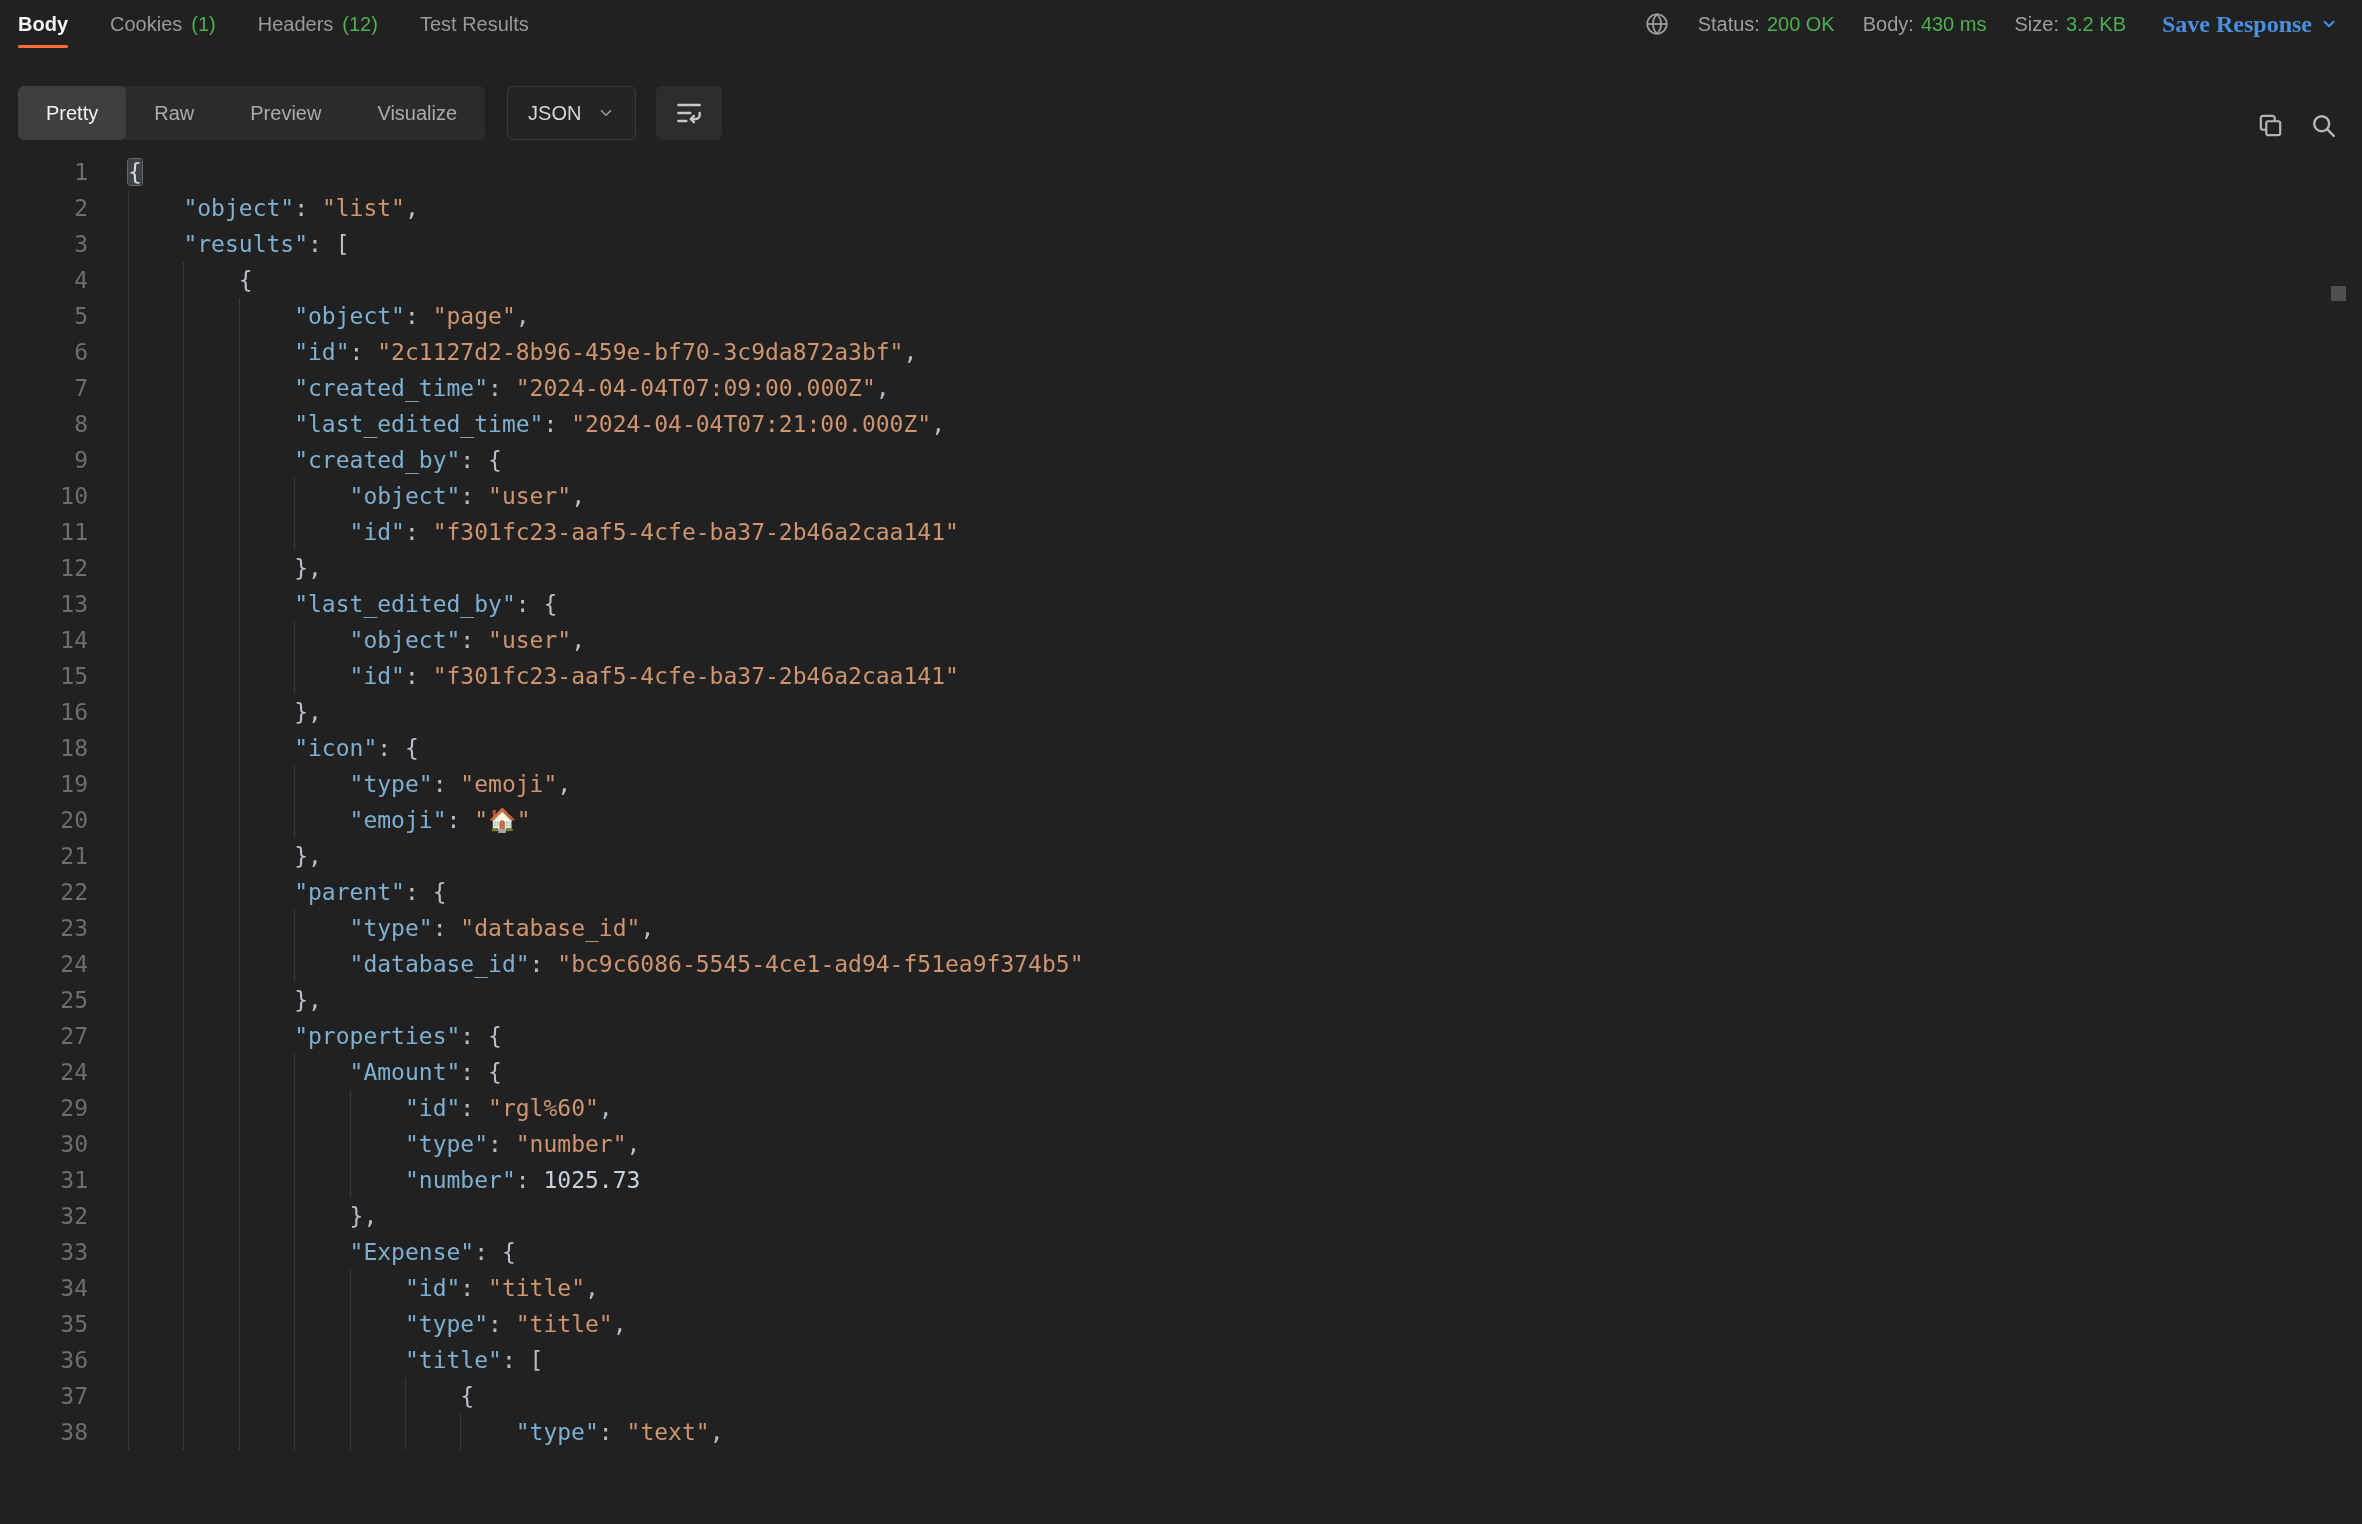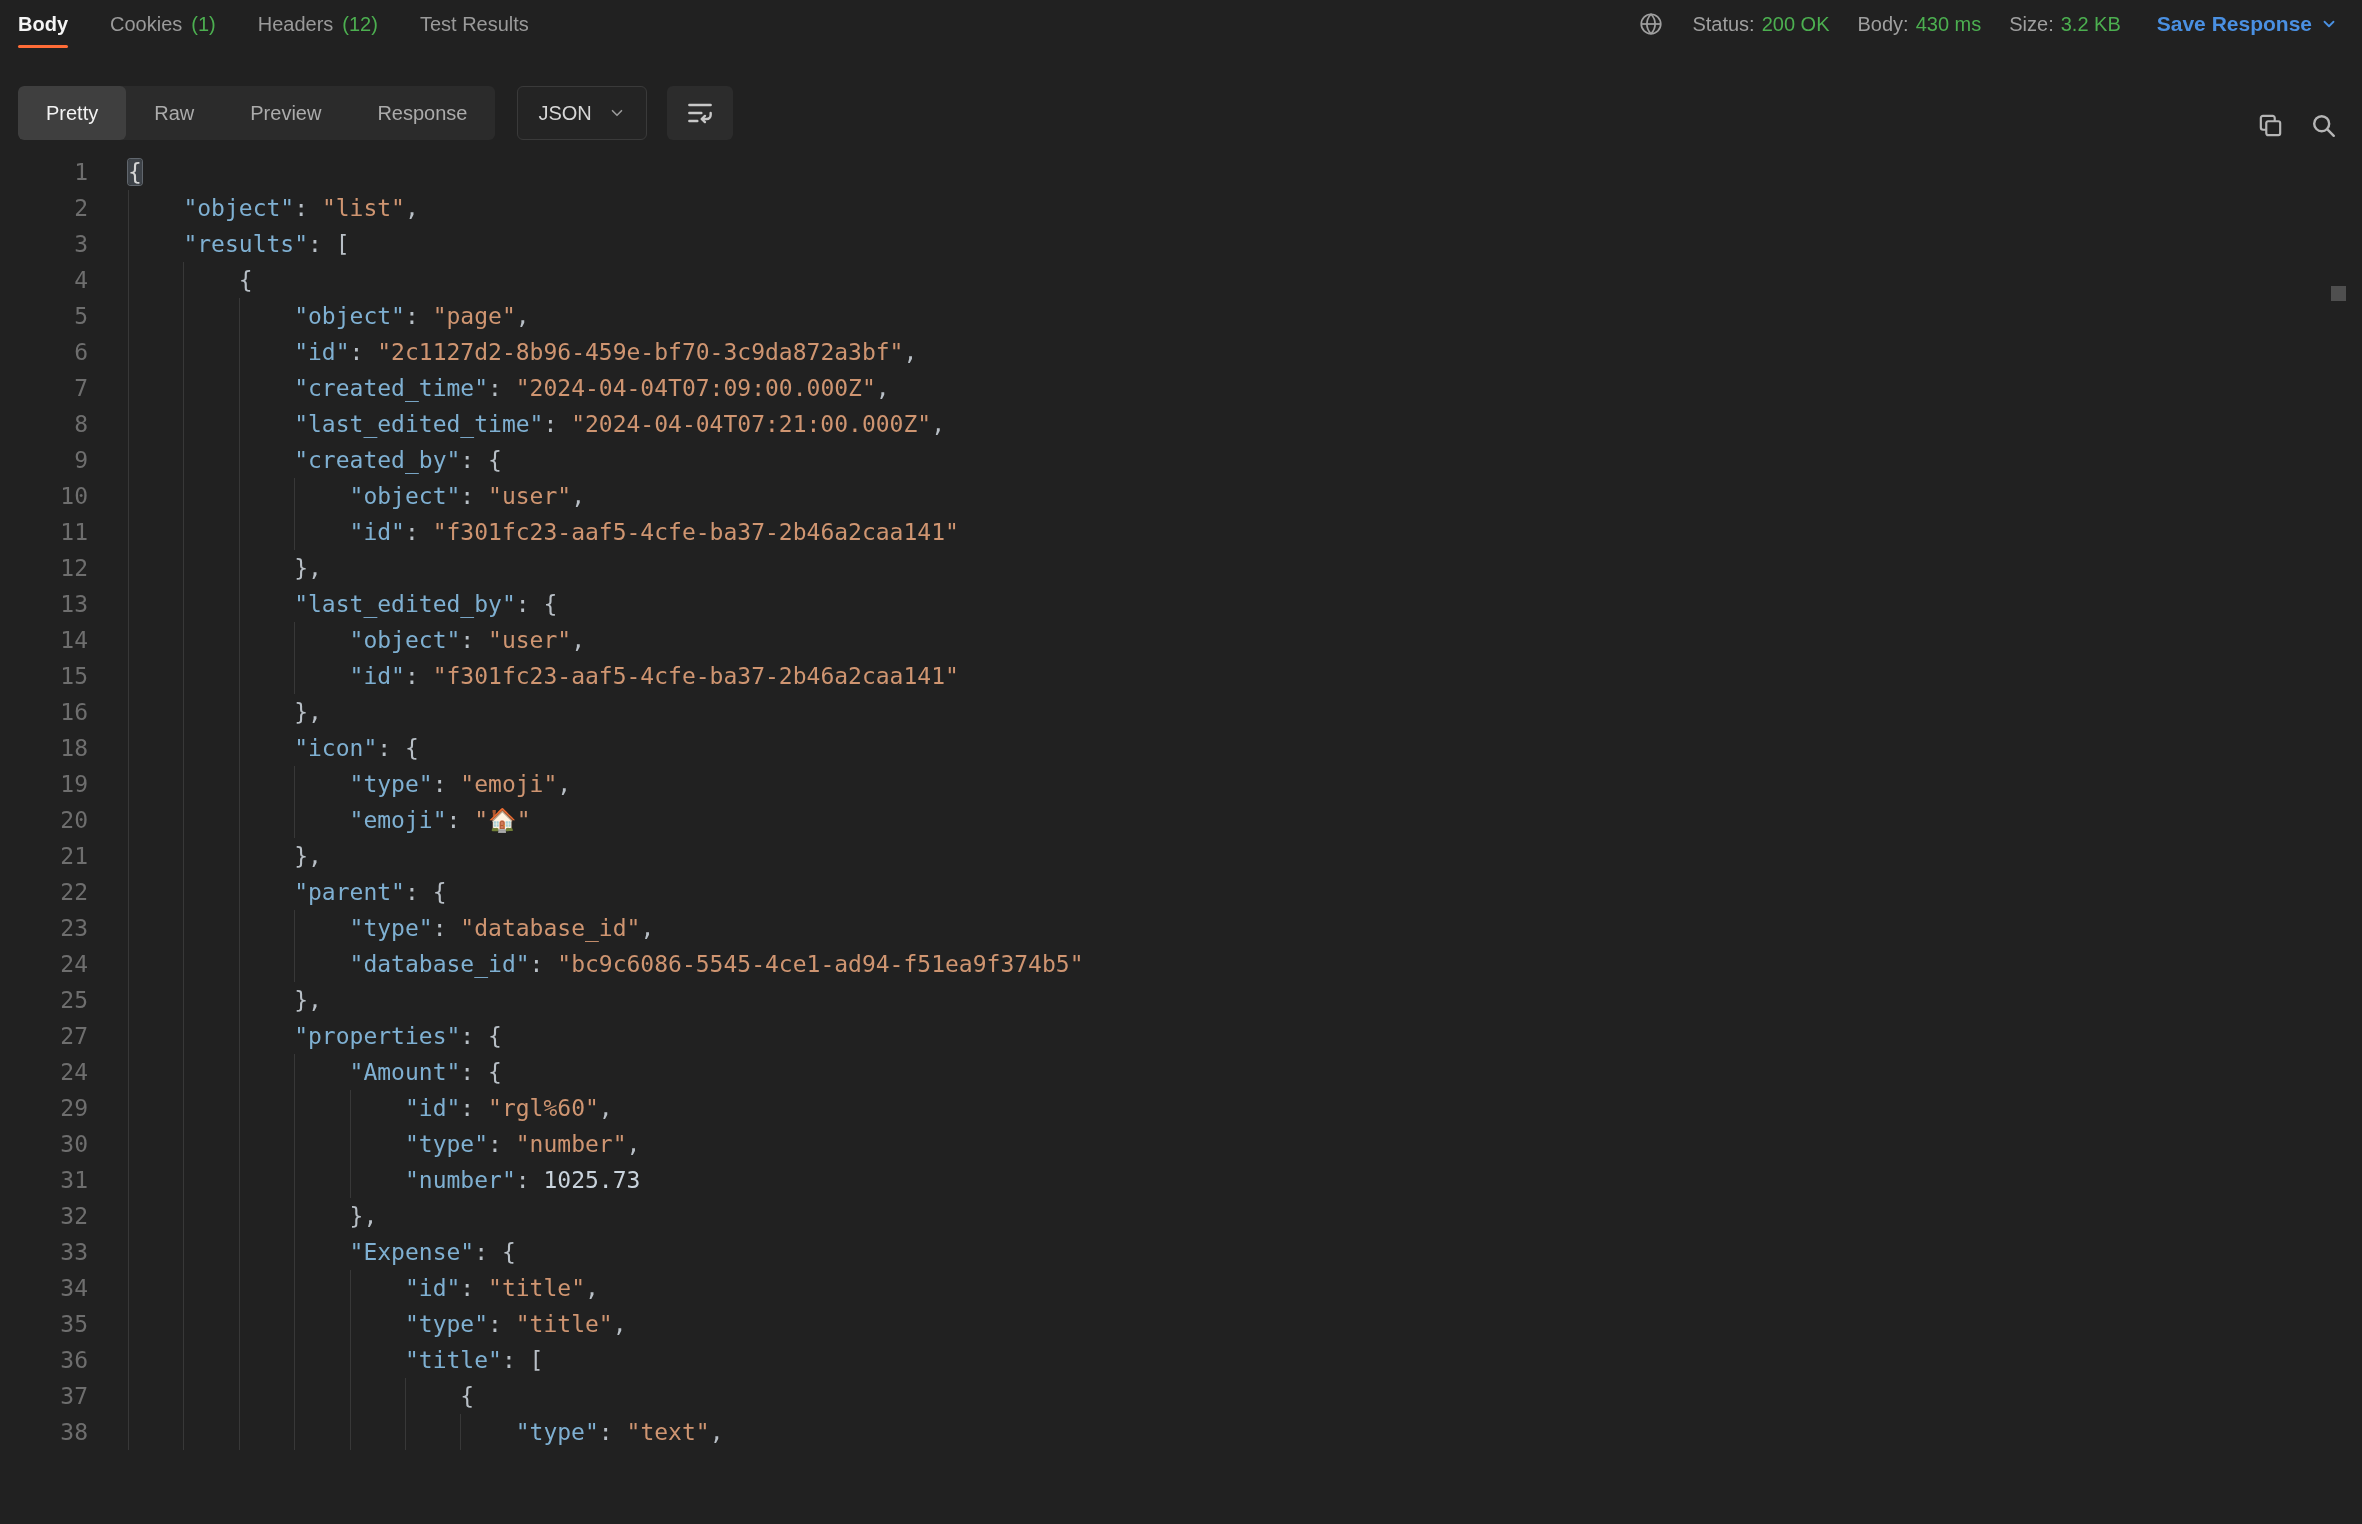--- a/index.html
+++ b/index.html
@@ -34,22 +34,22 @@
   .tab-count { color: #4caf50; font-size: 20px; }
 
   .meta { display: flex; align-items: center; gap: 28px; font-size: 20px; }
   .meta-pair { display: flex; align-items: center; gap: 7px; white-space: nowrap; }
   .m-lbl { color: #9f9f9f; }
   .m-val { color: #4caf50; }
   .globe-btn { background: none; border: none; cursor: pointer; display: flex; align-items: center; color: #9f9f9f; }
   .save-btn {
     background: none; border: none; cursor: pointer;
     display: flex; align-items: center; gap: 8px;
-    color: #4a90e2; font-weight: 700; font-size: 21px;
-    font-family: Liberation Sans, sans-serif;
+    color: #4a90e2; font-weight: 700; font-size: 24px;
+    font-family: Liberation Serif, serif;
     margin-left: 8px;
   }
 
   
   .view-toolbar {
     height: 92px; flex: none;
     display: flex; align-items: flex-end;
     padding: 0 24px 0 18px;
   }
   .segmented { display: flex; background: #2b2b2b; border-radius: 6px; overflow: hidden; }
@@ -167,21 +167,21 @@
       </span>
     </button>
   </div>
 </header>
 
 <div class="view-toolbar">
   <div class="segmented">
       <button class="seg-btn active">Pretty</button>
       <button class="seg-btn">Raw</button>
       <button class="seg-btn">Preview</button>
-      <button class="seg-btn">Response</button>
+      <button class="seg-btn">Visualize</button>
     </div>
 
   <button class="lang-select">
     <span>JSON</span>
     <span class="chev">
       <svg viewBox="0 0 24 24" width="18" height="18" fill="none" stroke="currentColor" stroke-width="2.2" stroke-linecap="round" stroke-linejoin="round">
         <path d="M6 9l6 6 6-6"></path>
       </svg>
     </span>
   </button>

